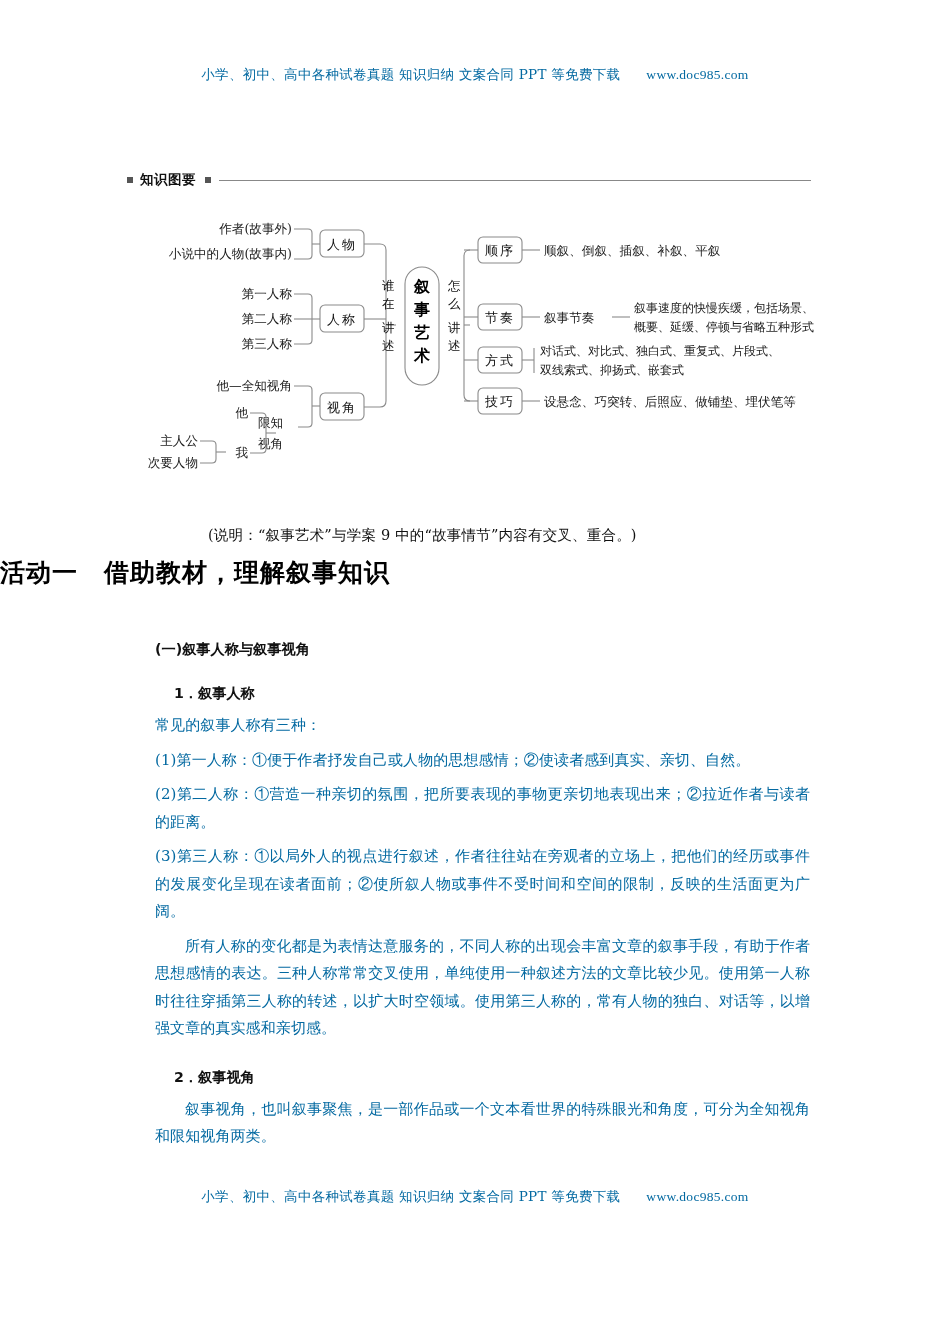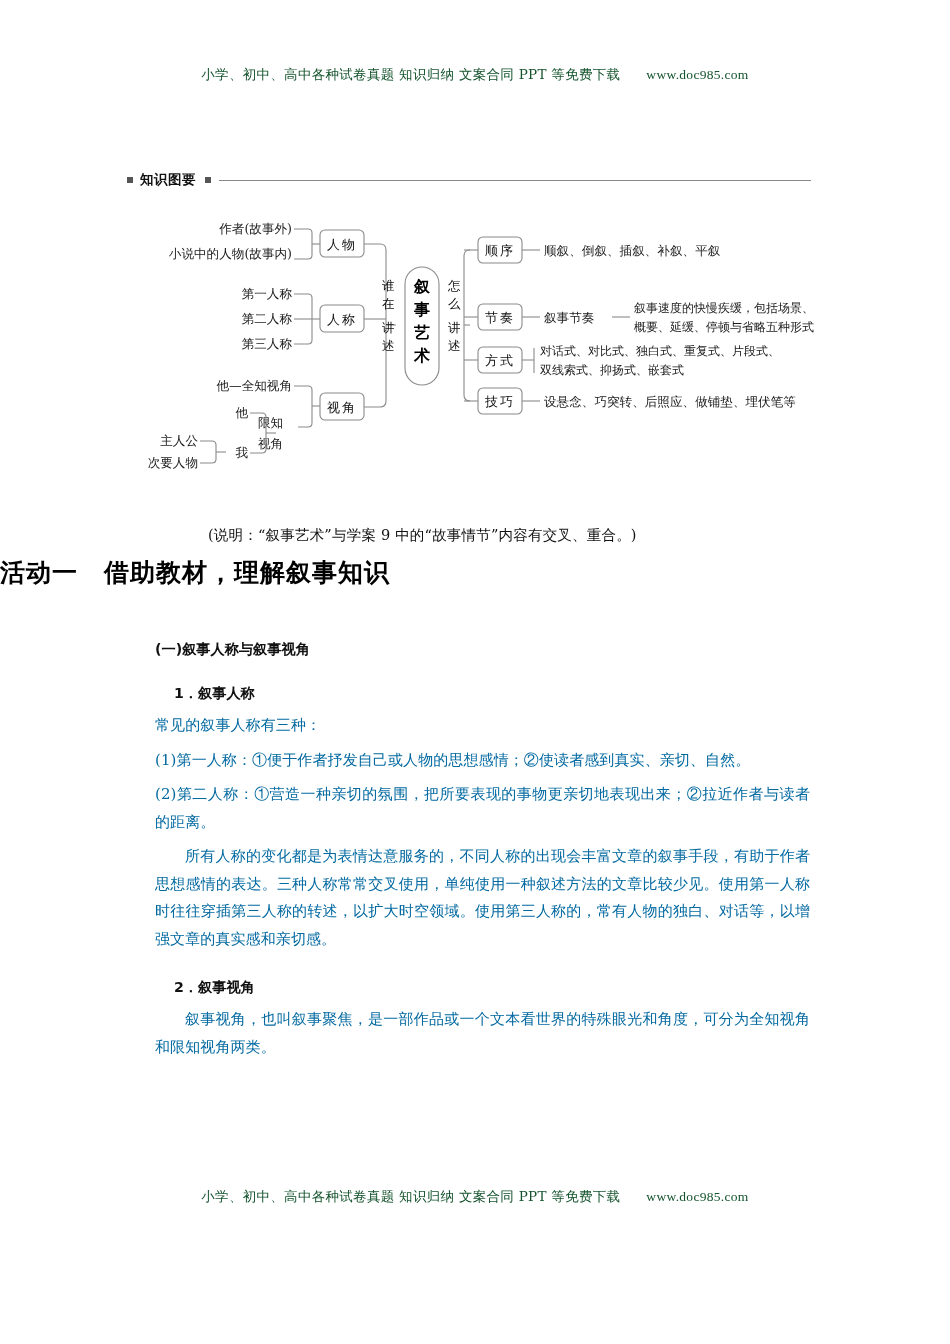--- a/index.html
+++ b/index.html
@@ -16,21 +16,21 @@
     overflow: hidden;
   }
 
   
   .runhead, .runfoot {
     position: absolute;
     left: 0;
     width: 950px;
     text-align: center;
     font-size: 13.5px;
-    color: #14532d;
+    color: #0369a1;
     letter-spacing: 0.3px;
     white-space: nowrap;
   }
   .runhead { top: 66px; }
   .runfoot { top: 1188px; }
   .runhead .url, .runfoot .url {
     margin-left: 26px;
     font-family: "Liberation Serif", serif;
   }
 
@@ -271,20 +271,21 @@
 <div class="activity">
   <span>活动一</span><span class="gap"></span><span>借助教材，理解叙事知识</span>
 </div>
 
 <div class="body">
   <div class="sub-a">(一)叙事人称与叙事视角</div>
   <div class="sub-b">1．叙事人称</div>
   <p class="para noind">常见的叙事人称有三种：</p>
   <p class="para noind">(1)第一人称：①便于作者抒发自己或人物的思想感情；②使读者感到真实、亲切、自然。</p>
   <p class="para noind">(2)第二人称：①营造一种亲切的氛围，把所要表现的事物更亲切地表现出来；②拉近作者与读者的距离。</p>
+  <p class="para noind">(3)第三人称：①以局外人的视点进行叙述，作者往往站在旁观者的立场上，把他们的经历或事件的发展变化呈现在读者面前；②使所叙人物或事件不受时间和空间的限制，反映的生活面更为广阔。</p>
   <p class="para ind">所有人称的变化都是为表情达意服务的，不同人称的出现会丰富文章的叙事手段，有助于作者思想感情的表达。三种人称常常交叉使用，单纯使用一种叙述方法的文章比较少见。使用第一人称时往往穿插第三人称的转述，以扩大时空领域。使用第三人称的，常有人物的独白、对话等，以增强文章的真实感和亲切感。</p>
   <div class="sub-b">2．叙事视角</div>
   <p class="para ind">叙事视角，也叫叙事聚焦，是一部作品或一个文本看世界的特殊眼光和角度，可分为全知视角和限知视角两类。</p>
 </div>
 
 <div class="runfoot">
   <span>小学、初中、高中各种试卷真题  知识归纳  文案合同  PPT 等免费下载</span><span class="url">www.doc985.com</span>
 </div>
 
 </body></html>

